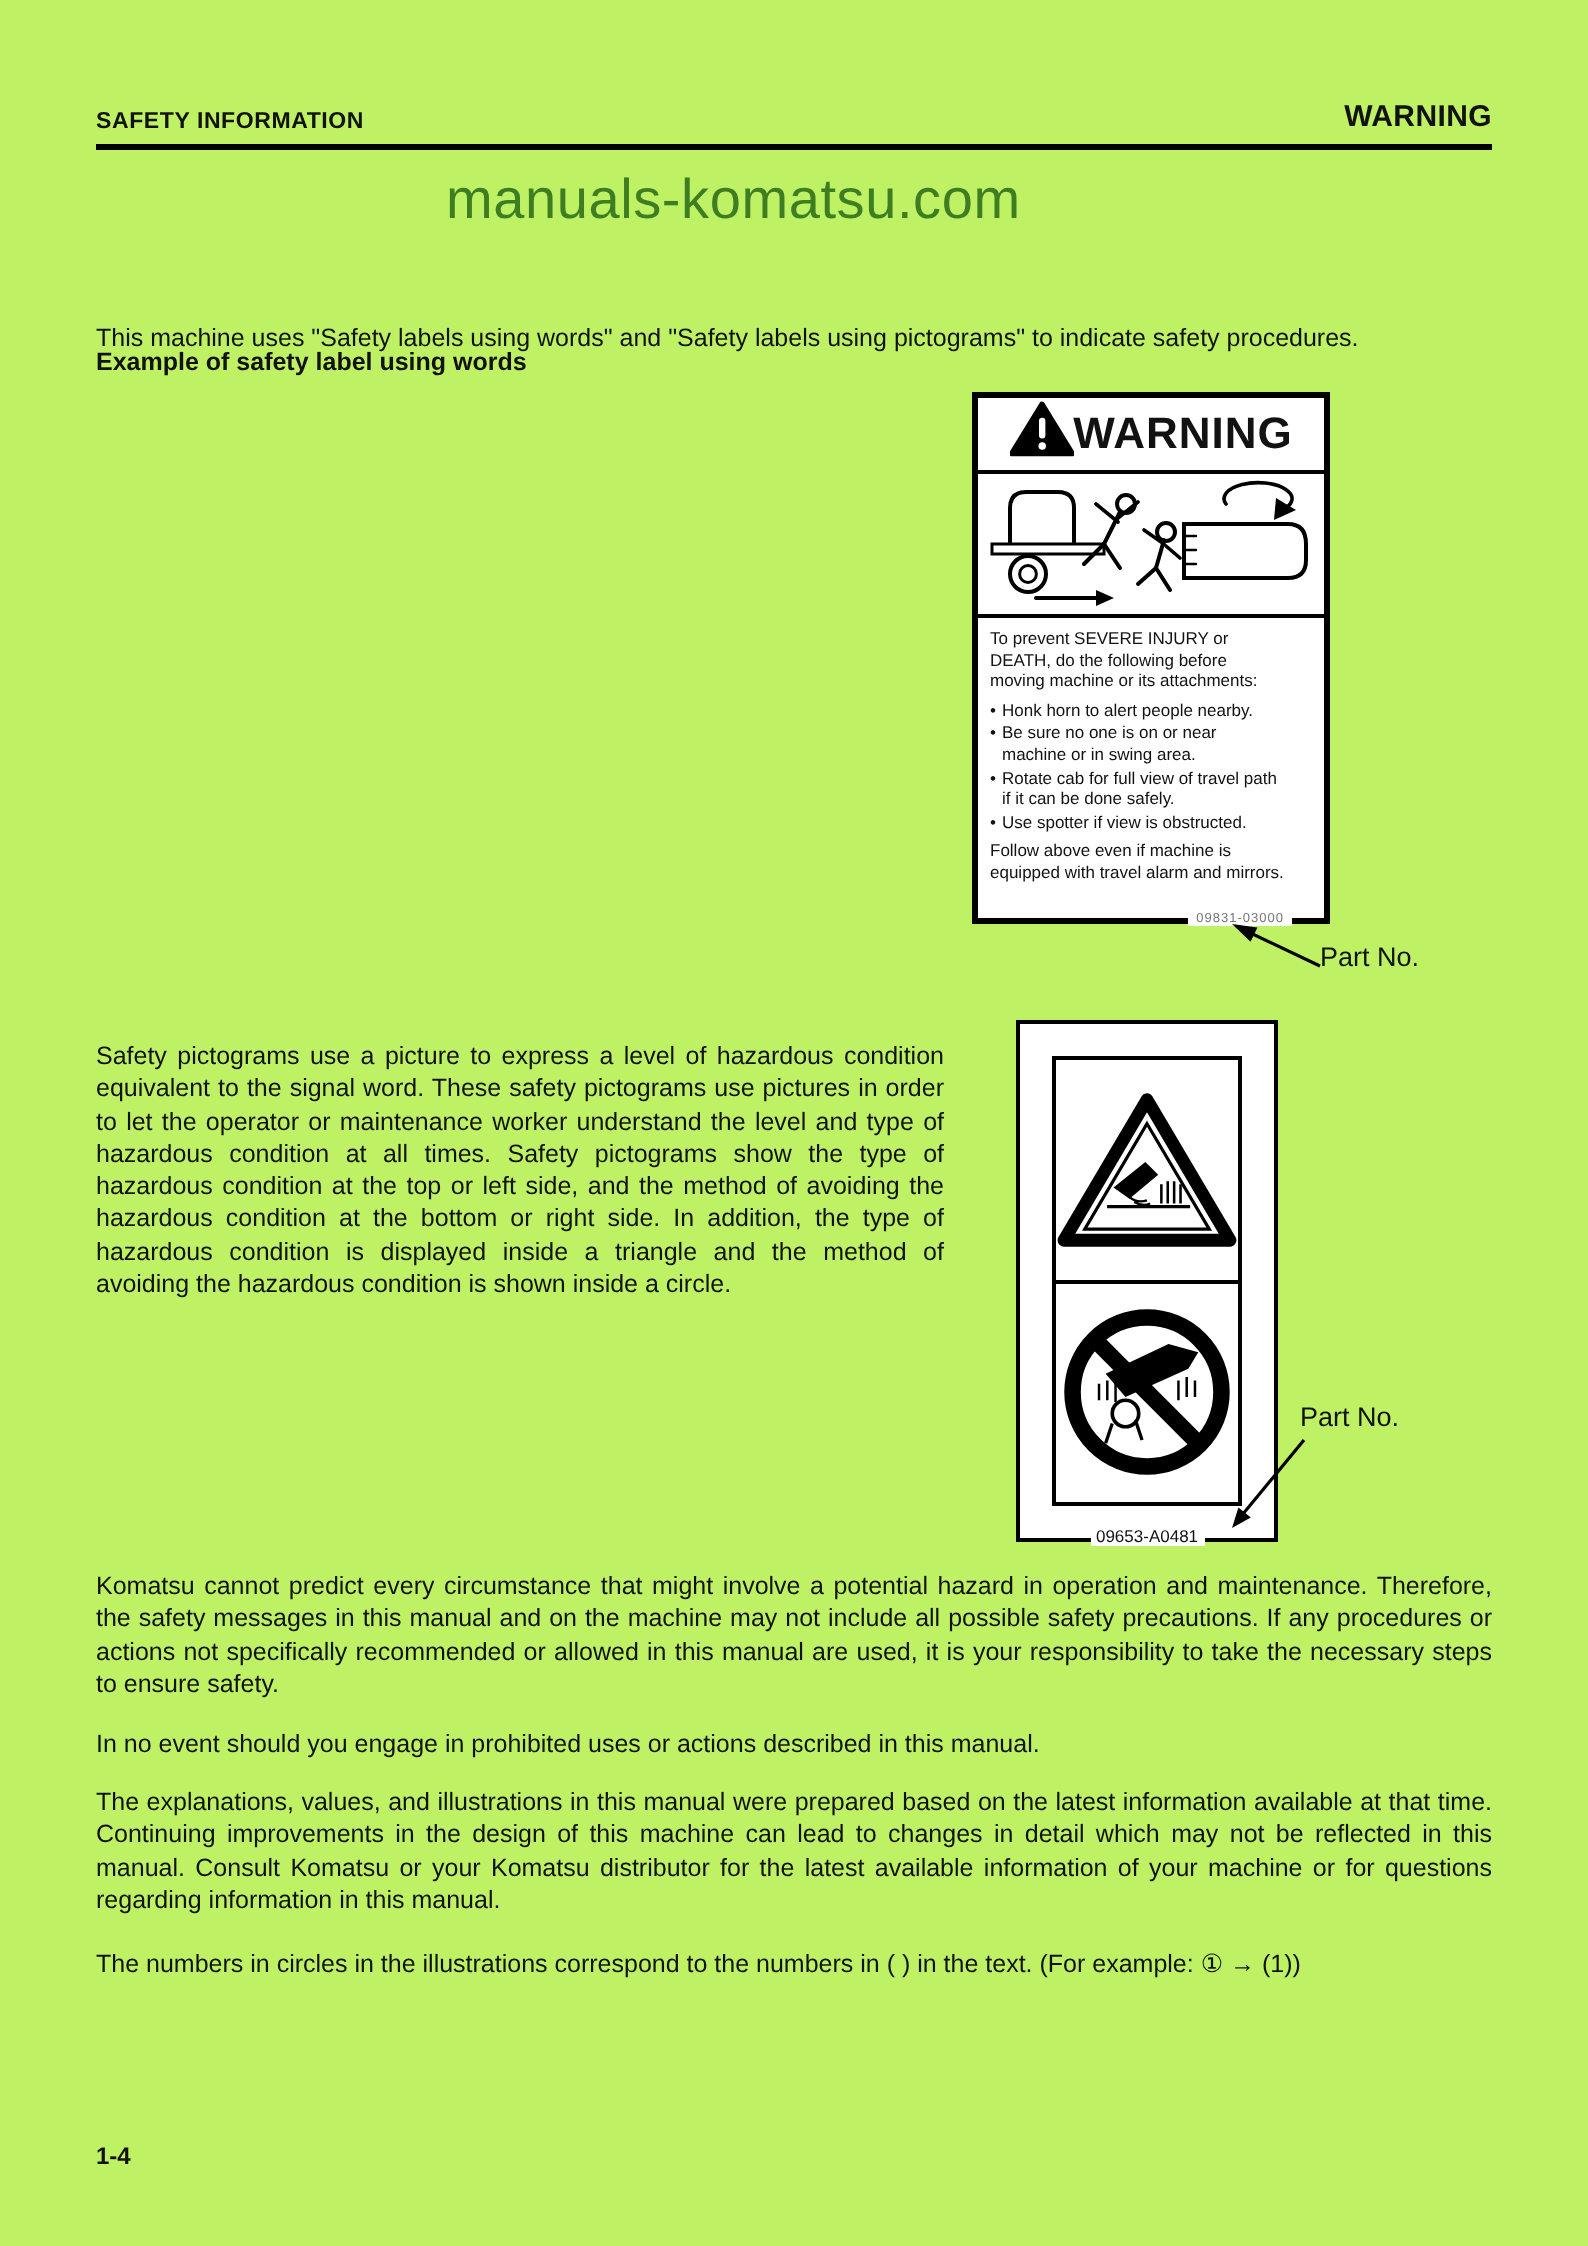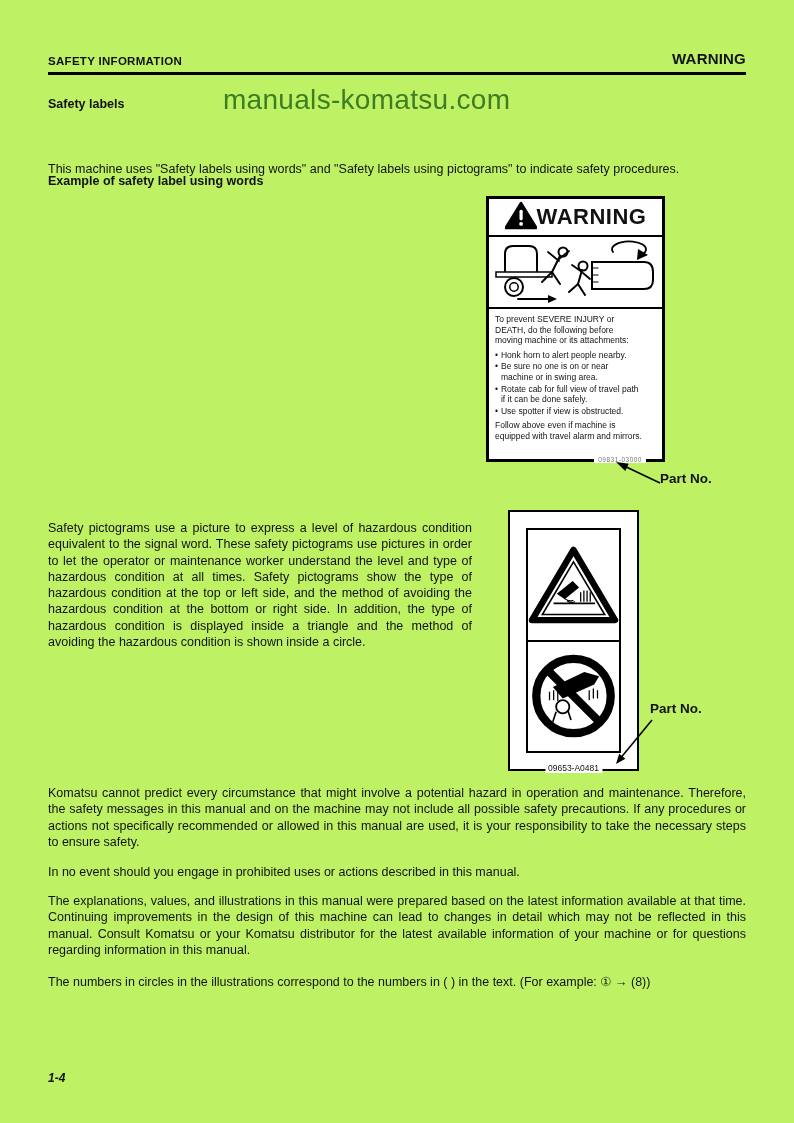--- a/index.html
+++ b/index.html
@@ -45,38 +45,37 @@
   
   .picto-label { position:absolute; left:508px; top:510px; width:131px; height:261px;
                  border:2px solid #000; background:#fff; padding:16px; }
   .picto-inner { border:2px solid #000; height:100%; display:flex; flex-direction:column; }
   .picto-top    { flex:1; border-bottom:2px solid #000; display:flex; align-items:center; justify-content:center; }
   .picto-bottom { flex:1; display:flex; align-items:center; justify-content:center; }
   .picto-partno { position:absolute; bottom:-4px; left:50%; transform:translateX(-50%);
                   background:#fff; font-size:8.5px; padding:0 3px; white-space:nowrap; }
 
   
-  .partno-callout { position:absolute; width:auto; font-weight:bold; font-size:13.5px; }
+  .partno-callout { position:absolute; width:auto; font-weight:normal; font-size:13.5px; }
   .callout-arrow { position:absolute; }
 
-  .footer-pagenum { position:absolute; left:48px; top:1071px; font-weight:bold; font-size:12px;font-style:italic; }
+  .footer-pagenum { position:absolute; left:48px; top:1071px; font-weight:bold; font-size:12px; }
 </style>
 </head>
 <body>
 
 <div class="page">
 
   <header class="abs header">
     <span class="header-left">SAFETY INFORMATION</span>
     <span class="header-right">WARNING</span>
   </header>
 
   <div class="watermark" style="color: rgb(62, 125, 34);">manuals-komatsu.com</div>
 
-  <h2 class="abs h-bold" style="top:97px">Safety labels</h2>
   <p class="abs body-text" style="top:161px">This machine uses "Safety labels using words" and "Safety labels using pictograms" to indicate safety procedures.</p>
 
   <h2 class="abs h-bold" style="top:174px">Example of safety label using words</h2>
 
   <div class="warning-label">
     <div class="wl-header">
       <span>
         <svg width="32" height="29" viewBox="0 0 34 30">
           <polygon points="17,2 33,28 1,28" fill="#000" stroke="#000" stroke-width="3" stroke-linejoin="round"></polygon>
           <rect x="15.4" y="9" width="3.4" height="11" rx="1.6" fill="#fff"></rect>
@@ -176,17 +175,17 @@
 
   <div class="partno-callout" style="left:650px; top:701px">Part No.</div>
   <svg class="callout-arrow" style="left:604px; top:716px" width="52" height="56" viewBox="0 0 52 56">
     <line x1="48" y1="4" x2="15" y2="44" stroke="#000" stroke-width="1.6"></line>
     <polygon points="12,48 21.4,42.7 15.2,37.7" fill="#000"></polygon>
   </svg>
 
   <p class="abs body-text" style="top:785px">Komatsu cannot predict every circumstance that might involve a potential hazard in operation and maintenance. Therefore, the safety messages in this manual and on the machine may not include all possible safety precautions. If any procedures or actions not specifically recommended or allowed in this manual are used, it is your responsibility to take the necessary steps to ensure safety.</p>
   <p class="abs body-text" style="top:864px">In no event should you engage in prohibited uses or actions described in this manual.</p>
   <p class="abs body-text" style="top:893px">The explanations, values, and illustrations in this manual were prepared based on the latest information available at that time. Continuing improvements in the design of this machine can lead to changes in detail which may not be reflected in this manual. Consult Komatsu or your Komatsu distributor for the latest available information of your machine or for questions regarding information in this manual.</p>
-  <p class="abs body-text" style="top:974px">The numbers in circles in the illustrations correspond to the numbers in ( ) in the text. (For example: ① → (8))</p>
+  <p class="abs body-text" style="top:974px">The numbers in circles in the illustrations correspond to the numbers in ( ) in the text. (For example: ① → (1))</p>
 
   <div class="footer-pagenum">1-4</div>
 
 </div>
 
 </body></html>

